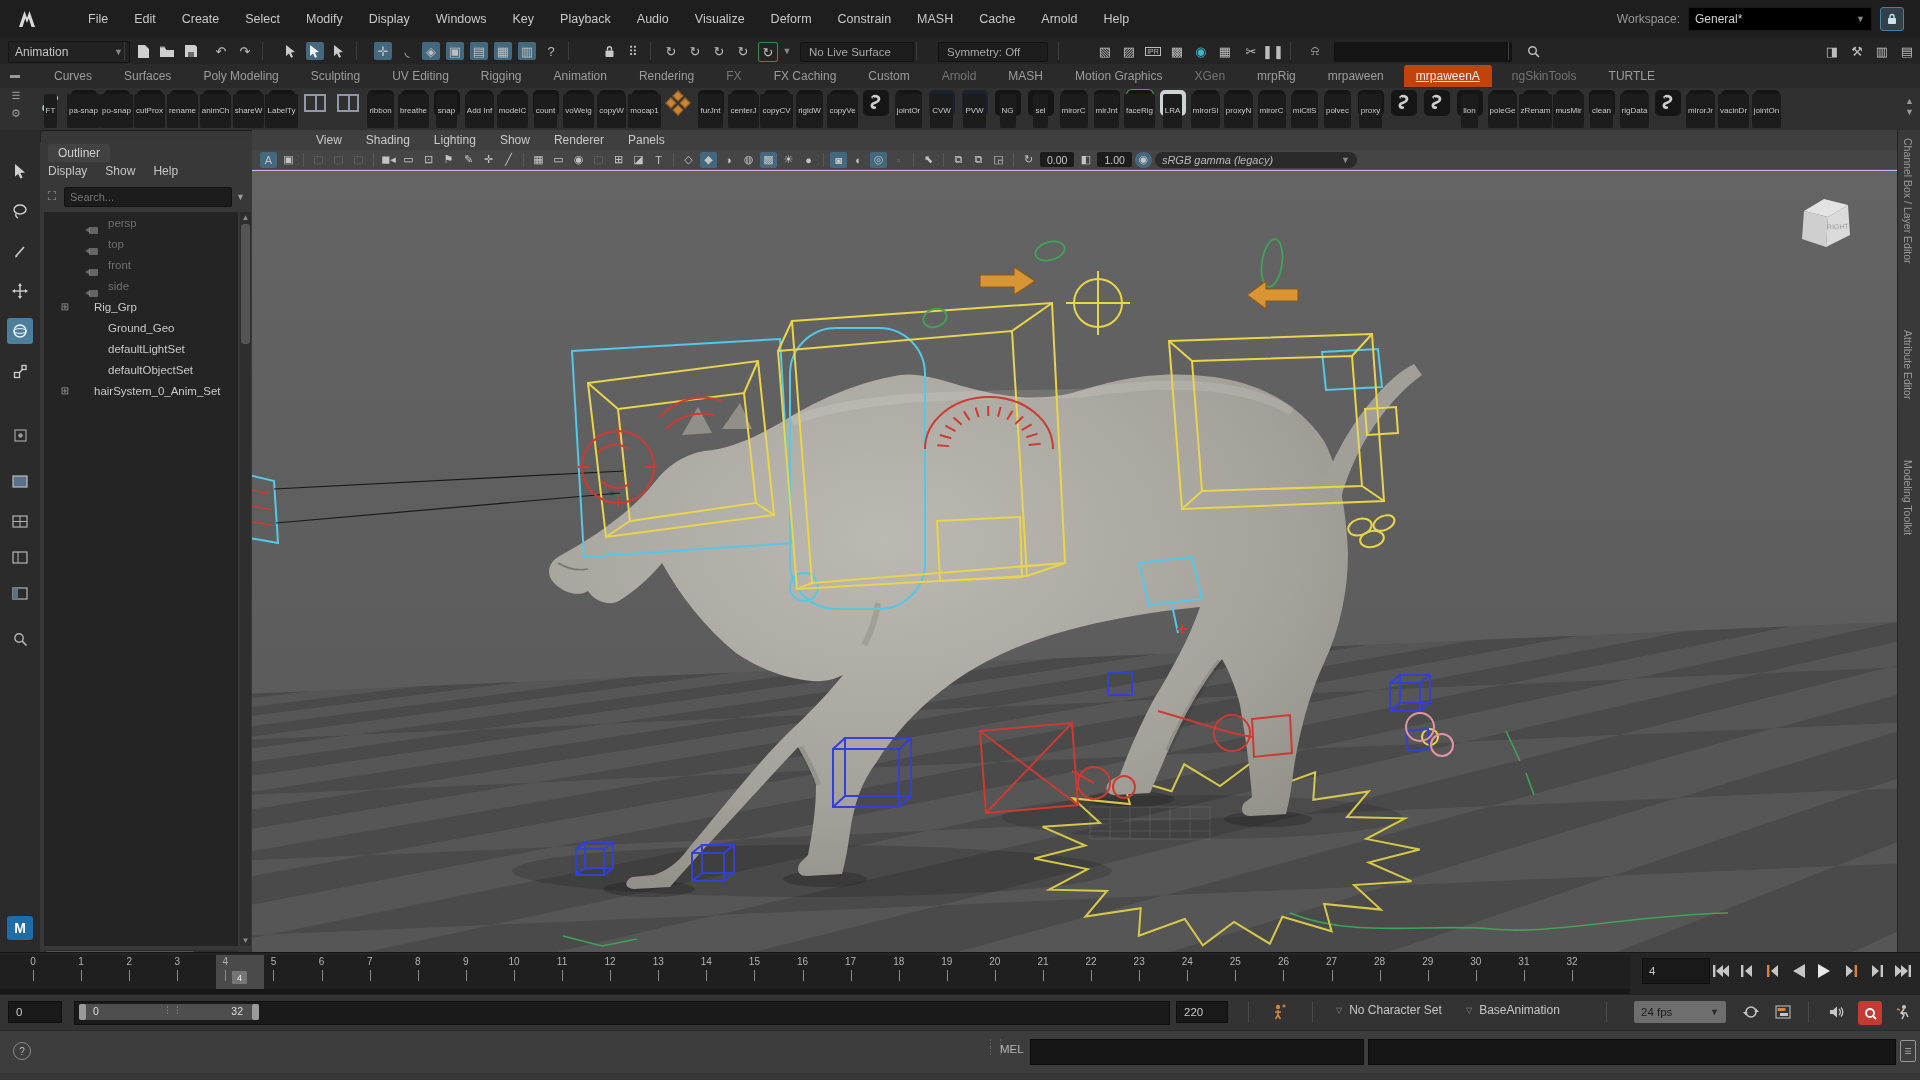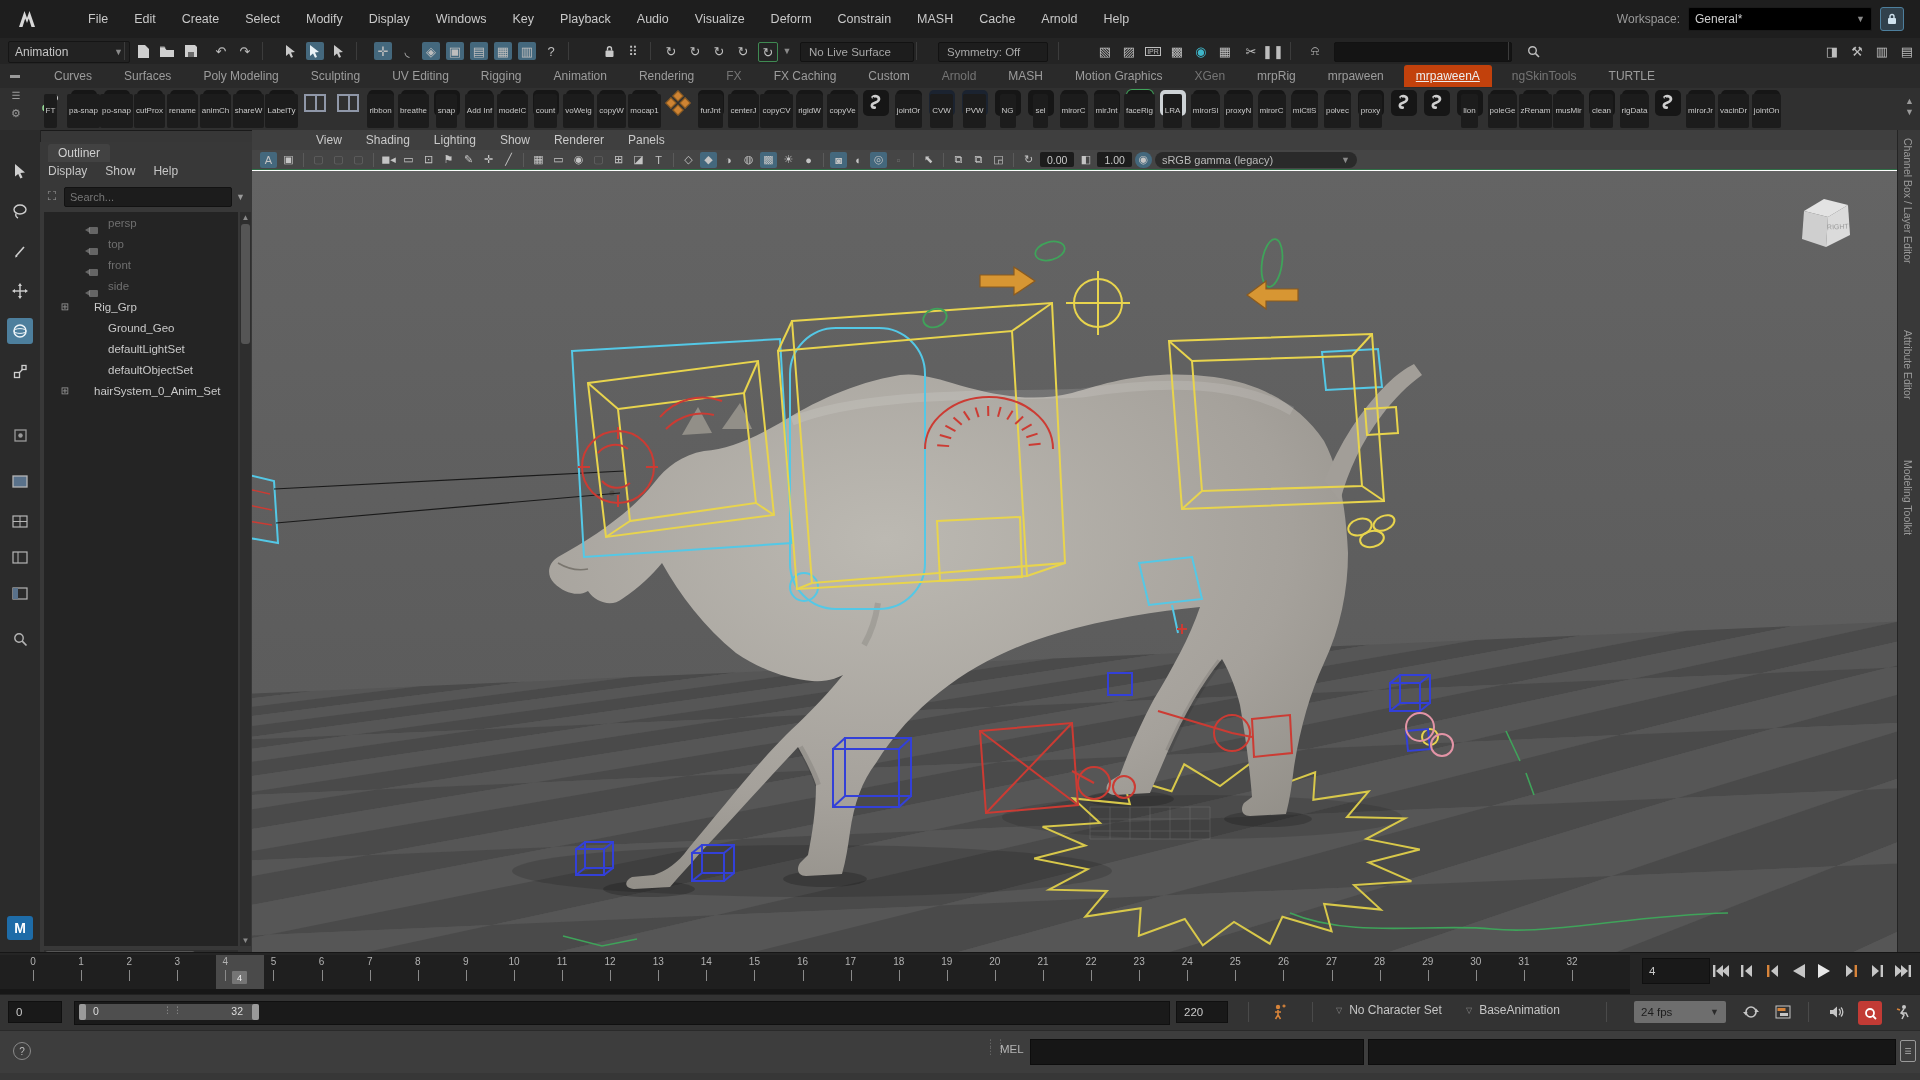--- a/index.html
+++ b/index.html
@@ -89,31 +89,31 @@
   .ol-ic.transform{color:#cc4444;font-weight:bold;}
   .ol-ic.mesh{color:#9fb7bc;}
   .ol-ic.set{color:#74aacd;}
   .ol-lbl{margin-left:4px;white-space:nowrap;}
   #ol-vscroll{position:absolute;right:1px;top:70px;bottom:18px;width:11px;background:#2e2e2e;}
   #ol-vscroll .sb-arrow{position:absolute;left:0;width:11px;height:11px;color:#8a8a8a;font-size:8px;text-align:center;line-height:11px;}
   #ol-vthumb{position:absolute;left:1px;top:12px;width:9px;height:120px;background:#555;border-radius:3px;}
   #ol-hscroll{position:absolute;left:4px;bottom:4px;width:194px;height:10px;background:#2e2e2e;}
   #ol-hthumb{position:absolute;left:1px;top:1px;width:150px;height:8px;background:#555;border-radius:3px;}
   
-  #viewport{position:absolute;left:252px;top:0;width:1646px;height:822px;background:#ffffff;}
+  #viewport{position:absolute;left:252px;top:0;width:1646px;height:822px;background:#c4b5fd;}
   #vp-menus{position:absolute;left:0;top:0;width:100%;height:20px;background:#3f3f3f;display:flex;align-items:center;gap:24px;padding-left:64px;box-sizing:border-box;}
   .vp-menu{font-size:12px;color:#c9c9c9;}
   #vp-grip{position:absolute;left:6px;top:4px;color:#666;font-size:9px;letter-spacing:1px;}
   #vp-icons{position:absolute;left:0;top:20px;width:100%;height:20px;background:#454545;display:flex;align-items:center;gap:3px;padding-left:8px;box-sizing:border-box;border-bottom:1px solid #2f6e46;}
   .vpi{width:17px;height:16px;display:flex;align-items:center;justify-content:center;color:#c4c4c4;font-size:11px;border-radius:2px;flex:0 0 auto;}
   .vpi.teal{background:#44687d;}
   .vpi.dim{color:#6a6a6a;}
   .vpsep{width:1px;height:14px;background:#5a5a5a;margin:0 3px;flex:0 0 auto;}
   .vpfield{height:15px;background:#1c1c1c;border-radius:2px;color:#c9c9c9;font-size:10.5px;display:flex;align-items:center;padding:0 7px;flex:0 0 auto;}
-  #vp-transform{width:188px;height:16px;background:#2a2a2a;border-radius:8px;color:#b9b9b9;font-size:11px;display:flex;align-items:center;justify-content:space-between;padding:0 7px;flex:0 0 auto;}
+  #vp-transform{width:188px;height:16px;background:#2a2a2a;border-radius:8px;color:#b9b9b9;font-size:11px;display:flex;align-items:center;justify-content:space-between;padding:0 7px;flex:0 0 auto;font-style:italic;}
   #scene{position:absolute;left:0;top:41px;width:1646px;height:781px;overflow:hidden;}
   #scene svg{display:block;}
   
   #rightdock{position:absolute;right:0;top:0;width:22px;height:822px;background:#393939;border-left:1px solid #242424;}
   .dock-tab{writing-mode:vertical-rl;font-size:10.5px;color:#9a9a9a;position:absolute;left:4px;white-space:nowrap;}
   
   #timeline{position:absolute;left:0;top:952px;width:1920px;height:42px;background:#252525;border-top:1px solid #161616;}
   #ruler{position:absolute;left:0;top:2px;width:1630px;height:34px;background:#1f1f1f;}
   #playhead-col{position:absolute;left:216px;top:0;width:48px;height:34px;background:#4a4a4a;}
   #ruler-ticks{position:absolute;left:33px;top:0;height:34px;display:flex;}

